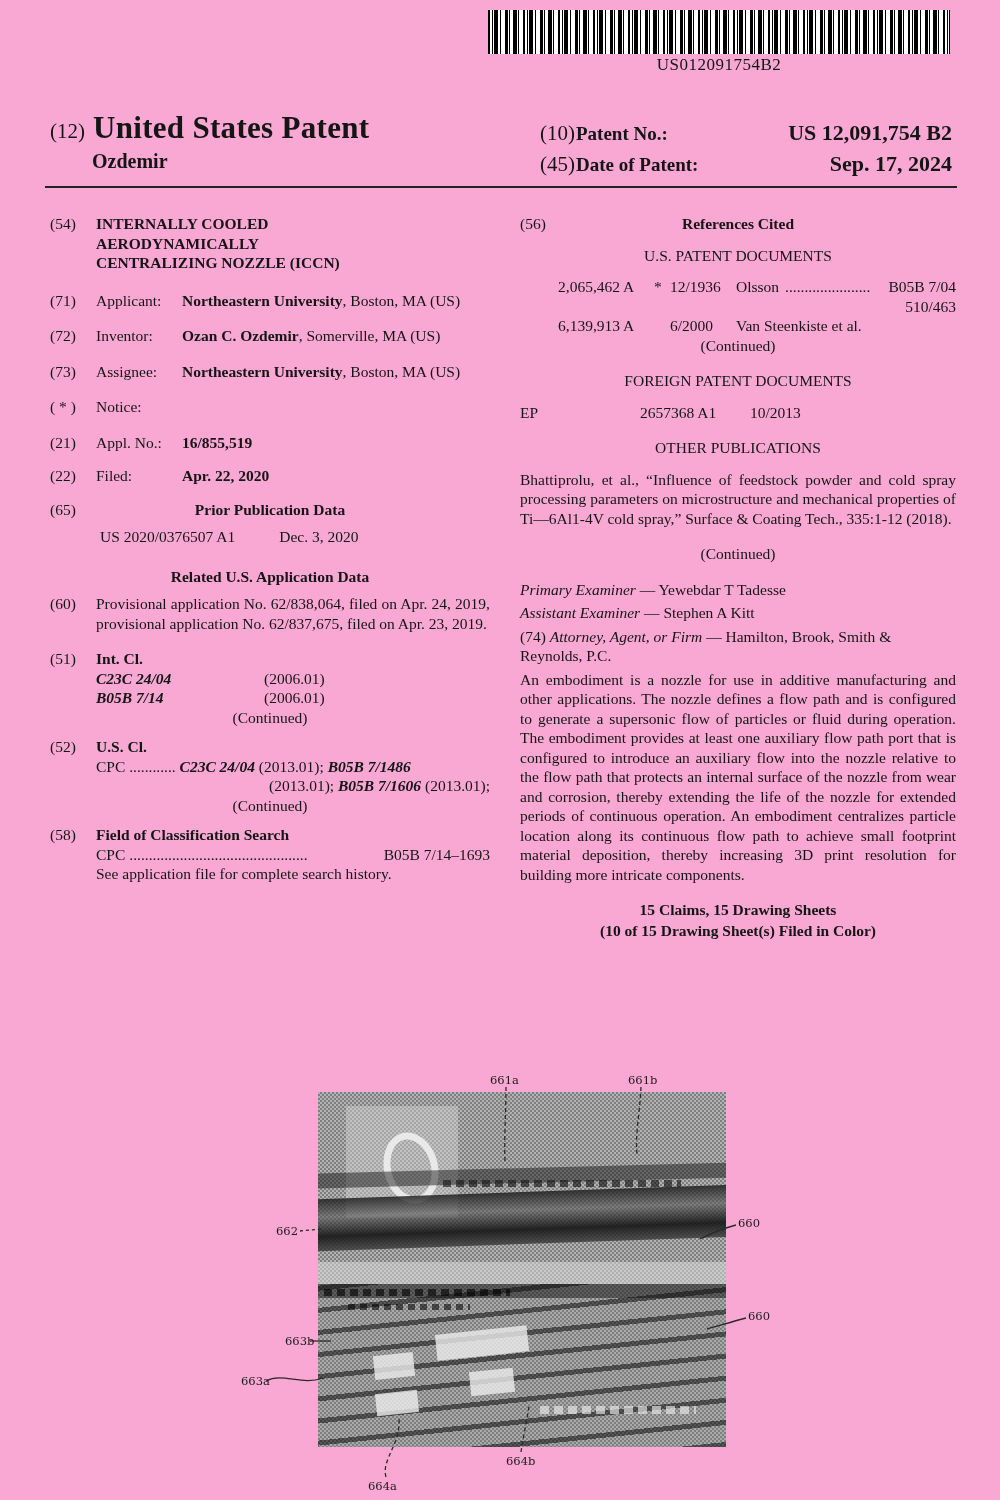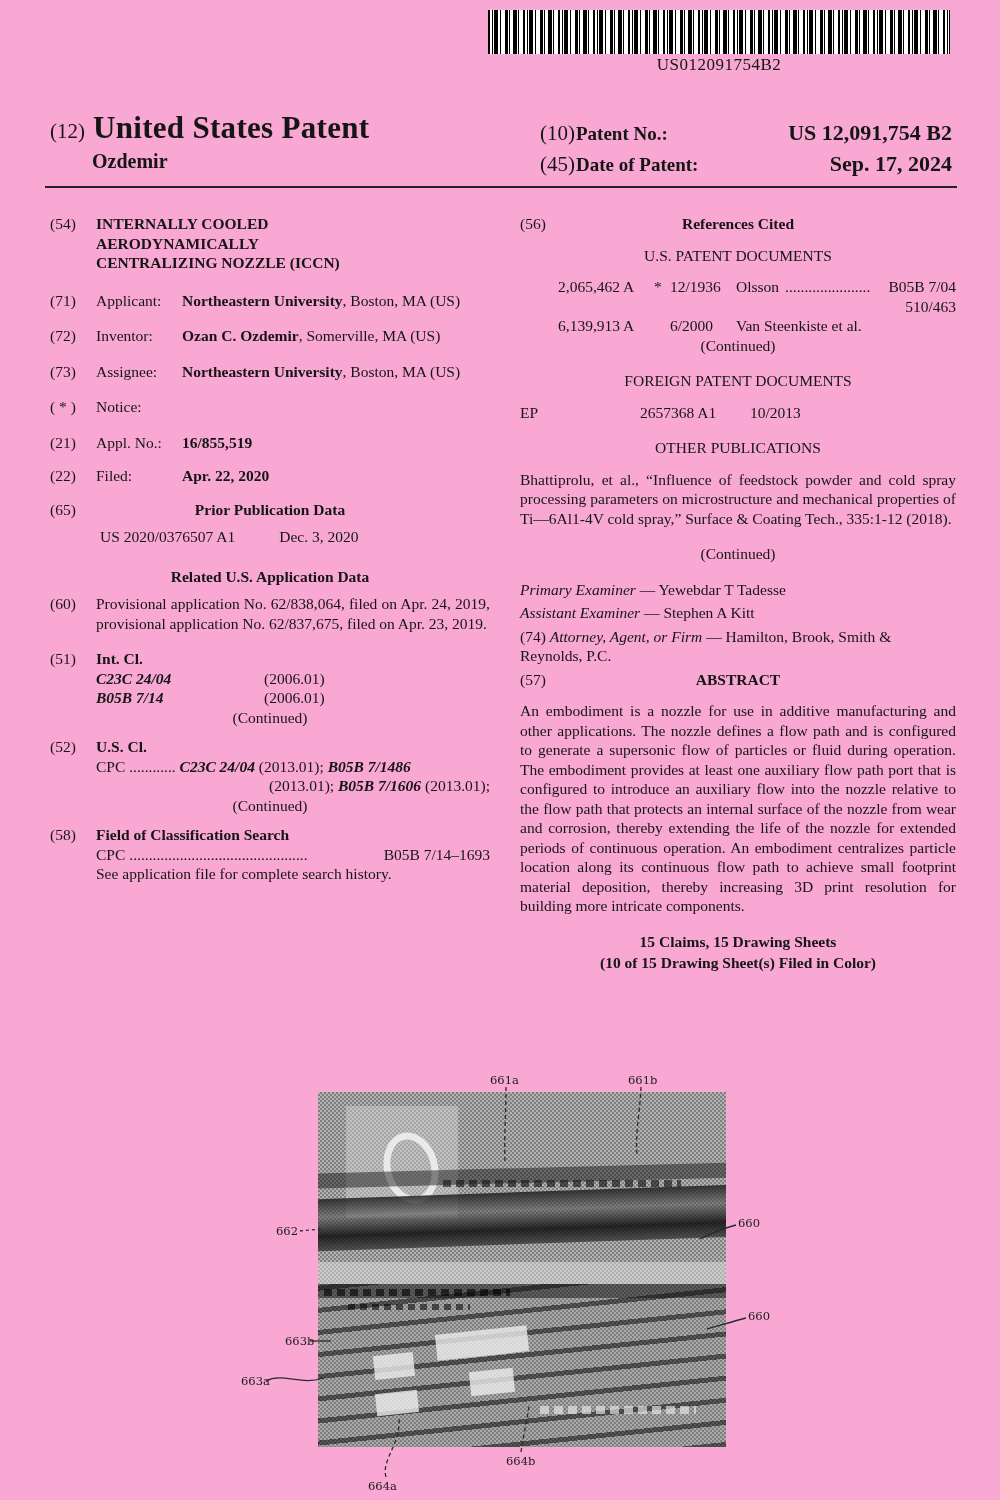--- a/index.html
+++ b/index.html
@@ -265,24 +265,20 @@
     <div class="cont mb16">(Continued)</div>
     <div class="examiner">
       <p><span class="it">Primary Examiner</span>
          <span>— Yewebdar T Tadesse</span></p>
       <p><span class="it">Assistant Examiner</span>
          <span>— Stephen A Kitt</span></p>
       <p class="mb16"><span>(74)</span>
          <span class="it">Attorney, Agent, or Firm</span>
          <span>— Hamilton, Brook, Smith &amp; Reynolds, P.C.</span></p>
     </div>
-    <div class="sec-head">
-      <span class="num">(57)</span>
-      <span class="center-head">ABSTRACT</span>
-    </div>
     <div class="abstract">An embodiment is a nozzle for use in additive manufacturing and other applications. The nozzle defines a flow path and is configured to generate a supersonic flow of particles or fluid during operation. The embodiment provides at least one auxiliary flow path port that is configured to introduce an auxiliary flow into the nozzle relative to the flow path that protects an internal surface of the nozzle from wear and corrosion, thereby extending the life of the nozzle for extended periods of continuous operation. An embodiment centralizes particle location along its continuous flow path to achieve small footprint material deposition, thereby increasing 3D print resolution for building more intricate components.</div>
     <div class="claims">
       <div>15 Claims, 15 Drawing Sheets</div>
       <div>(10 of 15 Drawing Sheet(s) Filed in Color)</div>
     </div>
   </div>
 
   <div class="figure-area">
     <div class="photo">
       <div class="ph-cluster"></div>

